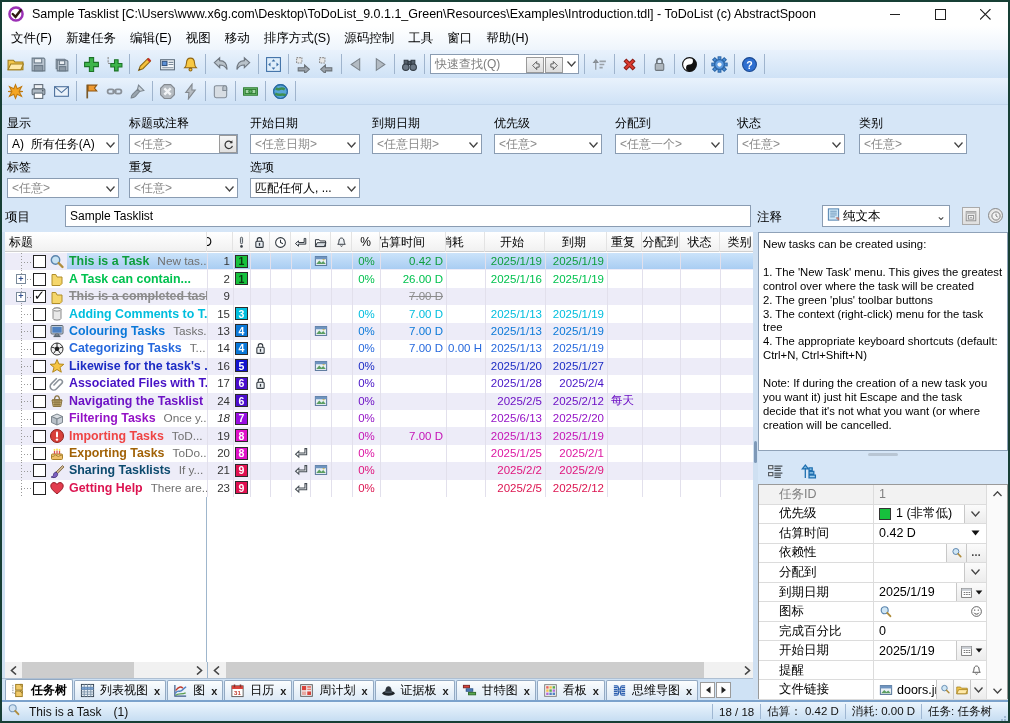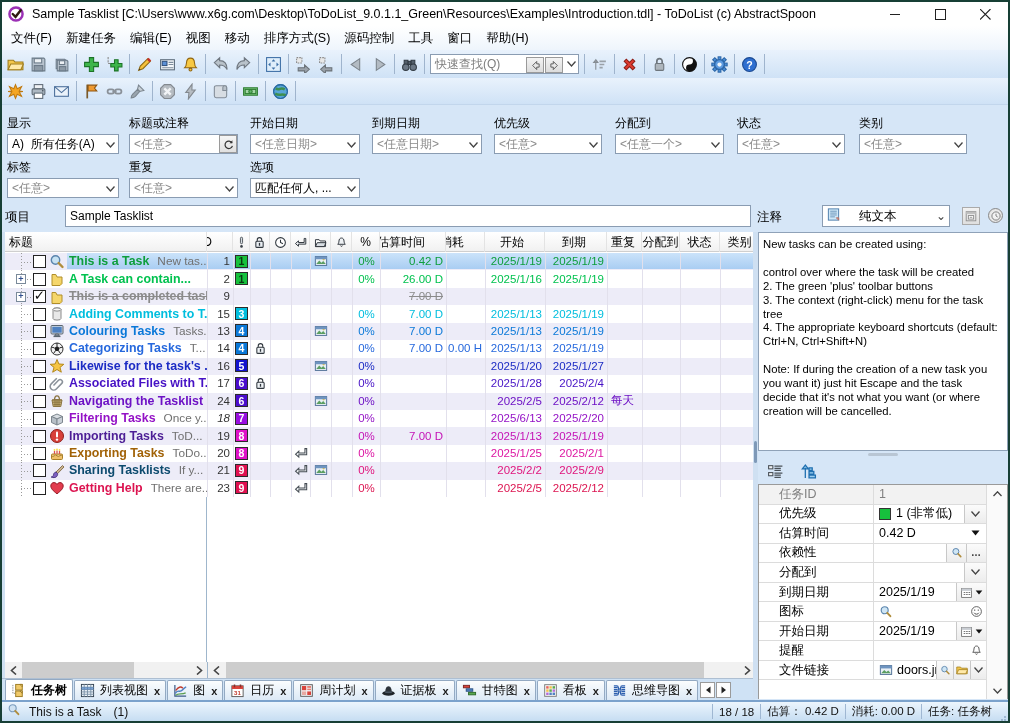--- a/index.html
+++ b/index.html
@@ -33,21 +33,21 @@
   .f-combo .muted{color:#8a8a8a;}
   .f-chevron{width:16px;text-align:center;color:#444;flex:0 0 auto;}
   .f-refresh{width:18px;height:18px;background:linear-gradient(#f6f6f6,#e0e0e0);border:1px solid #9a9a9a;display:flex;align-items:center;justify-content:center;flex:0 0 auto;margin-right:0px;}
   
   #projectrow{position:absolute;left:0;top:200px;width:1006px;height:30px;}
   #project-label{position:absolute;left:3px;top:7px;font-size:12.5px;}
   #project-input{position:absolute;left:63px;top:3px;width:686px;height:22px;background:#fff;border:1px solid #8a9cb2;font-size:12px;display:flex;align-items:center;padding-left:4px;}
   #comments-label{position:absolute;left:755px;top:7px;font-size:12.5px;}
   #format-combo{position:absolute;left:820px;top:3px;width:128px;height:22px;background:#fff;border:1px solid #8a9cb2;display:flex;align-items:center;}
   #format-combo .icon{margin-left:3px;}
-  #format-combo .f-value{flex:1;padding-left:18px;font-size:12.5px;white-space:nowrap;}
+  #format-combo .f-value{flex:1;padding-left:2px;font-size:12.5px;white-space:nowrap;}
   #cbtn1{position:absolute;left:960px;top:5px;width:18px;height:18px;background:linear-gradient(#f2f2f2,#dfdfdf);border:1px solid #aaa;display:flex;align-items:center;justify-content:center;}
   #cbtn2{position:absolute;left:986px;top:6px;width:15px;height:15px;border-radius:50%;border:1px solid #888;background:radial-gradient(#f8f8f8,#ddd);display:flex;align-items:center;justify-content:center;}
   
   #taskview{position:absolute;left:0;top:230px;width:753px;height:467px;background:#fff;border-left:3px solid #cfe0f2;}
   #tt-header{position:absolute;left:0;top:0;width:750px;height:20px;background:linear-gradient(#ffffff,#f1f1f1);border-bottom:1px solid #cfcfcf;}
   .th-cell{position:absolute;top:0;height:20px;display:flex;align-items:center;justify-content:center;font-size:12px;color:#000;border-right:1px solid #e3e3e3;white-space:nowrap;overflow:hidden;}
   .th-cell.left{justify-content:flex-start;padding-left:4px;}
   .th-cell.right{justify-content:flex-end;padding-right:20px;}
   #tt-rows{position:absolute;left:0;top:21px;width:750px;}
   .trow{position:relative;width:750px;height:17.45px;}
@@ -1314,21 +1314,21 @@
           <div class="tree-dot-h" style="left: 16px; width: 10px;"></div>
           <div class="rowcheck"></div>
           <span class="rowicon" style="width: 16px; height: 16px; display: inline-block; flex: 0 0 auto;">
             <svg viewBox="0 0 16 16" class="icon16" style="width: 100%; height: 100%;">
               <circle cx="8" cy="8" r="6.5" fill="#d8403a" stroke="#8f1f1a"></circle>
               <rect x="7" y="3.6" width="2" height="6" rx="1" fill="#fff"></rect>
               <circle cx="8" cy="11.6" r="1.2" fill="#fff"></circle>
             </svg>
           </span>
           <div class="ttl-wrap" style="width: 140px; right: auto;">
-            <span class="t-title" style="color: #4c1d95;">Importing Tasks</span>
+            <span class="t-title" style="color: #ef4444;">Importing Tasks</span>
             <span class="t-comment">ToD...</span>
           </div>
           <div class="tcell right" style="left: 203px; width: 25px;">
             <span style="font-size: 11.5px; color: rgb(51, 51, 51);">19</span>
           </div>
           <div class="tcell center" style="left: 228px; width: 17px;">
             <div class="pri-box" style="background: rgb(224, 17, 201); color: rgb(255, 255, 255);">8</div>
           </div>
           <div class="tcell center" style="left: 348px; width: 27px;">
             <span style="color: rgb(196, 19, 182); font-size: 11.5px;">0%</span>
@@ -1702,20 +1702,21 @@
     </div>
 
   <div id="splitter">
       <div class="handle"></div>
     </div>
 
   <div id="rightpanel">
     <div id="commentsbox">
         <div class="c-line">New tasks can be created using:</div>
         <div class="c-line">&nbsp;</div>
+        <div class="c-line">1. The 'New Task' menu. This gives the greatest</div>
         <div class="c-line">control over where the task will be created</div>
         <div class="c-line">2. The green 'plus' toolbar buttons</div>
         <div class="c-line">3. The context (right-click) menu for the task</div>
         <div class="c-line">tree</div>
         <div class="c-line">4. The appropriate keyboard shortcuts (default:</div>
         <div class="c-line">Ctrl+N, Ctrl+Shift+N)</div>
         <div class="c-line">&nbsp;</div>
         <div class="c-line">Note: If during the creation of a new task you</div>
         <div class="c-line">you want it) just hit Escape and the task</div>
         <div class="c-line">decide that it's not what you want (or where</div>
@@ -1840,20 +1841,27 @@
               <span style="width: 13px; height: 13px; display: inline-block; flex: 0 0 auto;">
                 <svg viewBox="0 0 16 16" class="icon16" style="width: 100%; height: 100%;">
                   <circle cx="8" cy="8" r="6" fill="#fff" stroke="#444"></circle>
                   <circle cx="5.8" cy="6.3" r="0.9" fill="#444"></circle>
                   <circle cx="10.2" cy="6.3" r="0.9" fill="#444"></circle>
                   <path d="M5 9.5 a3.4 3.4 0 0 0 6 0" fill="none" stroke="#444" stroke-width="1.1"></path>
                 </svg>
               </span>
             </span>
           </div>
+        </div>
+        <div class="attr-row">
+          <div class="attr-label">完成百分比</div>
+          <div class="attr-value">
+            <span>0</span>
+          </div>
+          <div class="attr-btns"></div>
         </div>
         <div class="attr-row">
           <div class="attr-label">开始日期</div>
           <div class="attr-value">
             <span>2025/1/19</span>
           </div>
           <div class="attr-btns">
             <span class="a-btn" style="min-width: 30px;">
               <span style="width: 13px; height: 13px; display: inline-block; flex: 0 0 auto;">
                 <svg viewBox="0 0 16 16" class="icon16" style="width: 100%; height: 100%;">

